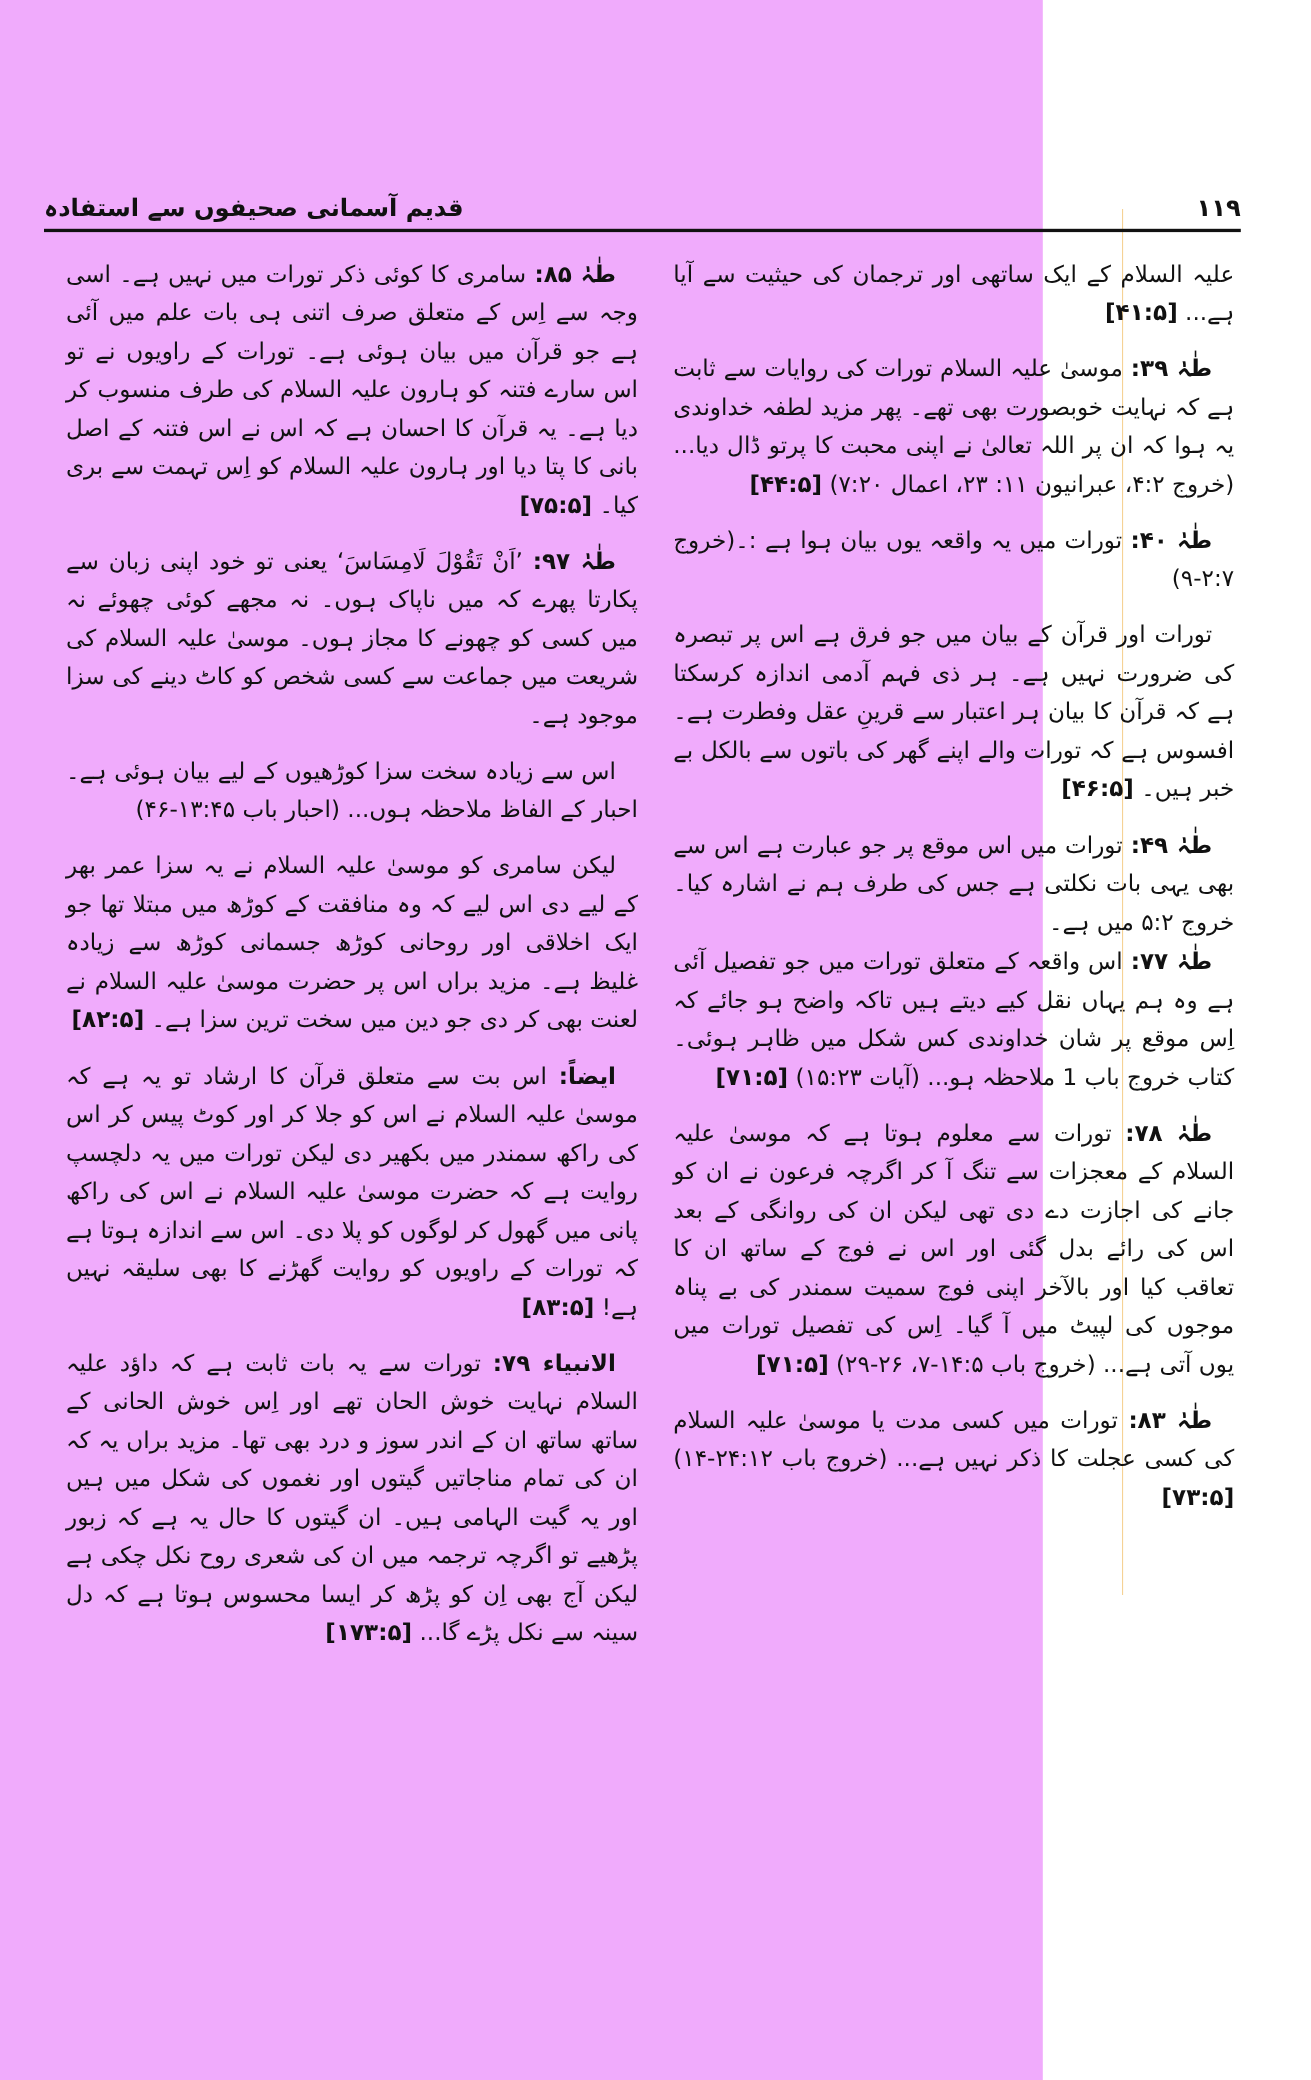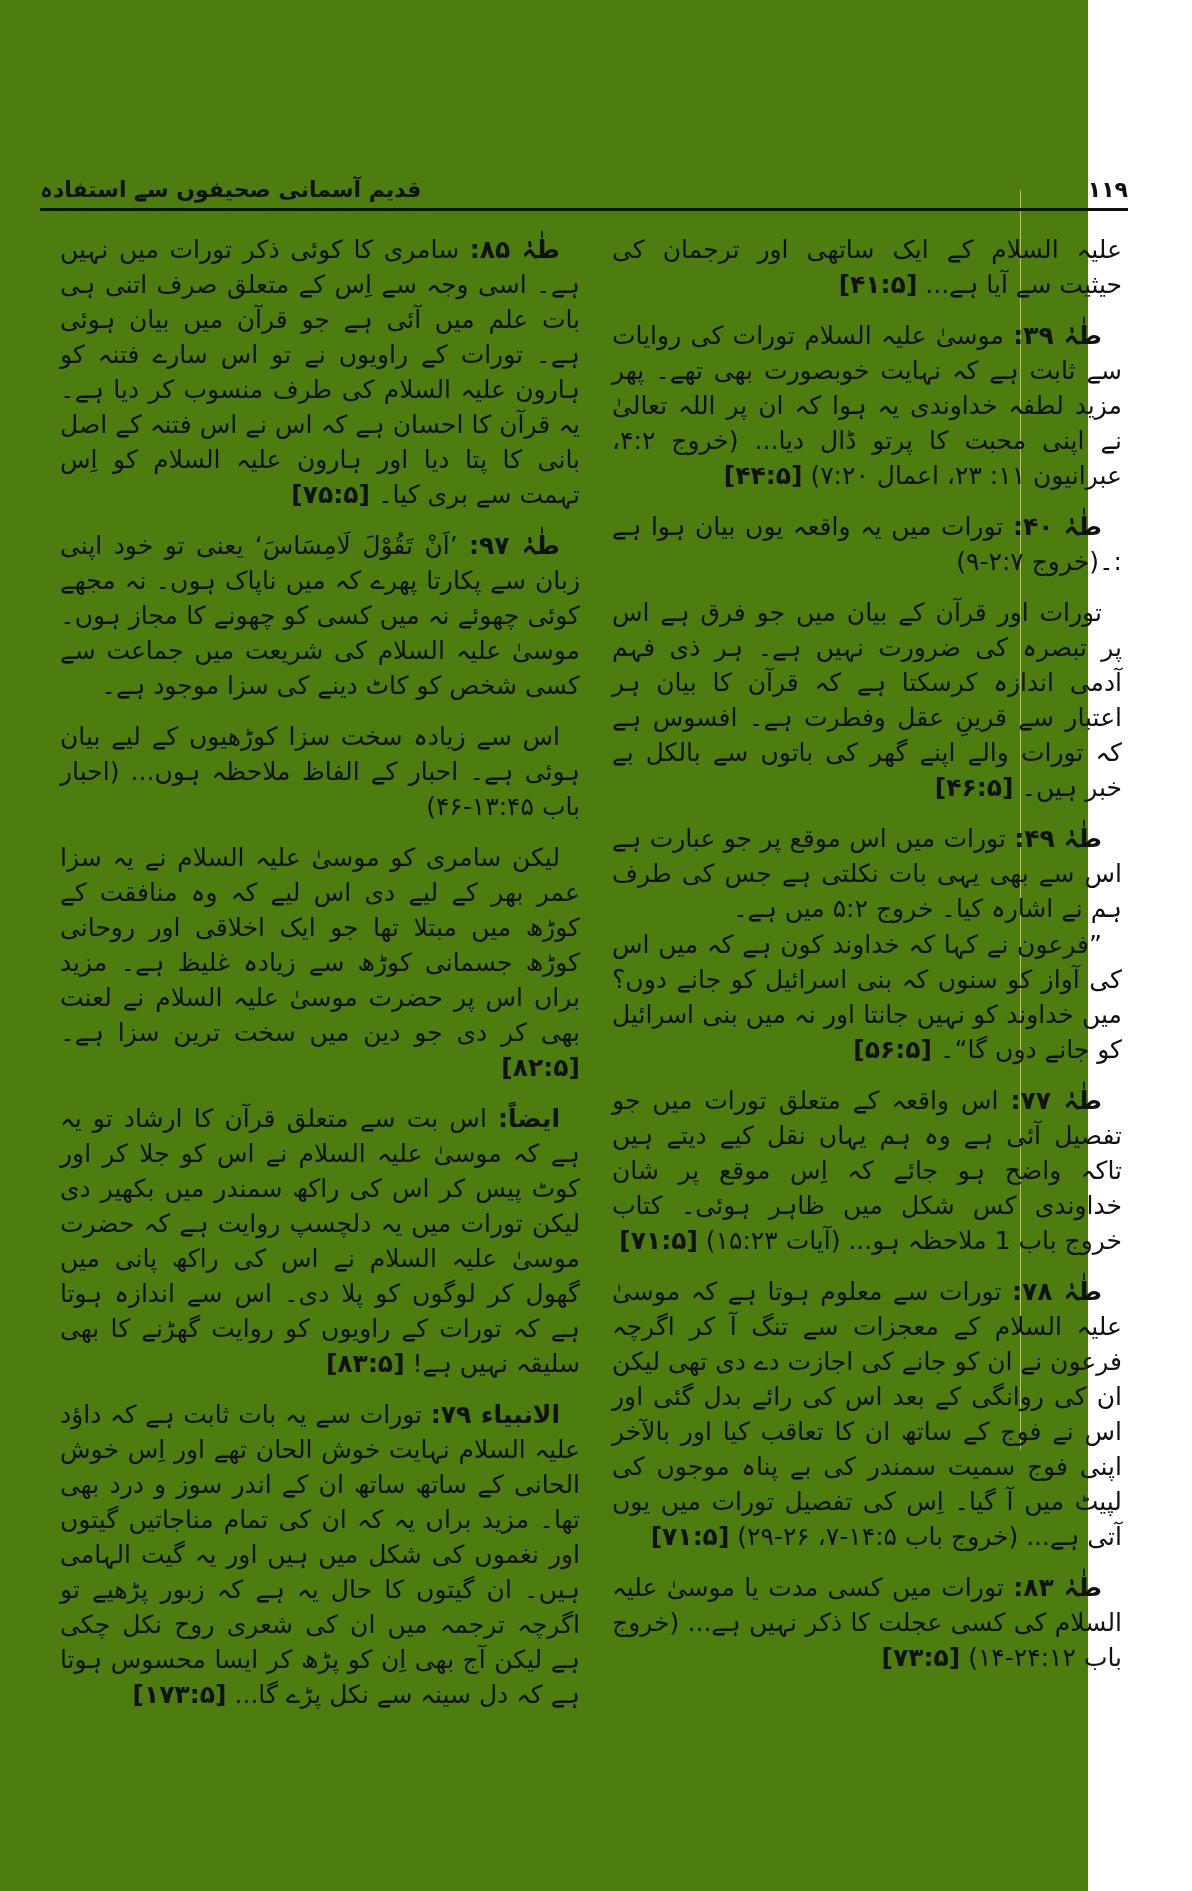--- a/index.html
+++ b/index.html
@@ -11,23 +11,23 @@
       width: 1192px;
       height: 1891px;
       position: relative;
       overflow: hidden;
       font-family: "DejaVu Sans", sans-serif;
       color: #111111;
     }
     .page {
       position: absolute;
       left: 0; top: 0;
-      width: 1088px;
+      width: 948px;
       height: 1891px;
-      background: #4d7c0f;
+      background: #f0abfc;
     }
     .scan-artifact {
       position: absolute;
       width: 1px;
       background: #f3c77a;
       opacity: 0.8;
     }
     .header {
       position: absolute;
       left: 40px;
@@ -59,21 +59,21 @@
       top: 208px;
       width: 1088px;
       height: 3px;
       background: #111111;
     }
     .column {
       position: absolute;
       top: 232px;
       direction: rtl;
       text-align: justify;
-      font-size: 25px;
+      font-size: 21px;
       line-height: 35px;
     }
     .col-right {
       left: 612px;
       width: 510px;
     }
     .col-left {
       left: 60px;
       width: 520px;
     }
@@ -125,24 +125,20 @@
     </p>
     <p class="para">
       <span>تورات اور قرآن کے بیان میں جو فرق ہے اس پر تبصرہ کی ضرورت نہیں ہے۔ ہر ذی فہم آدمی اندازہ کرسکتا ہے کہ قرآن کا بیان ہر اعتبار سے قرینِ عقل وفطرت ہے۔ افسوس ہے کہ تورات والے اپنے گھر کی باتوں سے بالکل بے خبر ہیں۔</span>
       <span class="cite">[۴۶:۵]</span>
     </p>
     <p class="para tight">
       <span class="ref-label">طٰہٰ ۴۹:</span>
       <span>تورات میں اس موقع پر جو عبارت ہے اس سے بھی یہی بات نکلتی ہے جس کی طرف ہم نے اشارہ کیا۔ خروج ۵:۲ میں ہے۔</span>
     </p>
     <p class="para">
-      <span>”فرعون نے کہا کہ خداوند کون ہے کہ میں اس کی آواز کو سنوں کہ بنی اسرائیل کو جانے دوں؟ میں خداوند کو نہیں جانتا اور نہ میں بنی اسرائیل کو جانے دوں گا“۔</span>
-      <span class="cite">[۵۶:۵]</span>
-    </p>
-    <p class="para">
       <span class="ref-label">طٰہٰ ۷۷:</span>
       <span>اس واقعہ کے متعلق تورات میں جو تفصیل آئی ہے وہ ہم یہاں نقل کیے دیتے ہیں تاکہ واضح ہو جائے کہ اِس موقع پر شان خداوندی کس شکل میں ظاہر ہوئی۔ کتاب خروج باب 1 ملاحظہ ہو... (آیات ۱۵:۲۳)</span>
       <span class="cite">[۷۱:۵]</span>
     </p>
     <p class="para">
       <span class="ref-label">طٰہٰ ۷۸:</span>
       <span>تورات سے معلوم ہوتا ہے کہ موسیٰ علیہ السلام کے معجزات سے تنگ آ کر اگرچہ فرعون نے ان کو جانے کی اجازت دے دی تھی لیکن ان کی روانگی کے بعد اس کی رائے بدل گئی اور اس نے فوج کے ساتھ ان کا تعاقب کیا اور بالآخر اپنی فوج سمیت سمندر کی بے پناہ موجوں کی لپیٹ میں آ گیا۔ اِس کی تفصیل تورات میں یوں آتی ہے... (خروج باب ۱۴:۵-۷، ۲۶-۲۹)</span>
       <span class="cite">[۷۱:۵]</span>
     </p>
     <p class="para">

